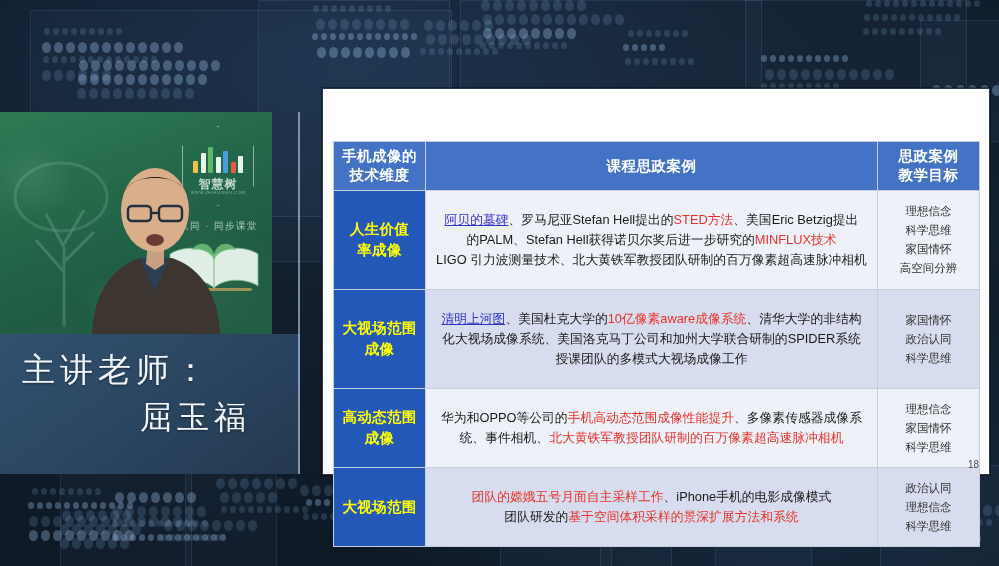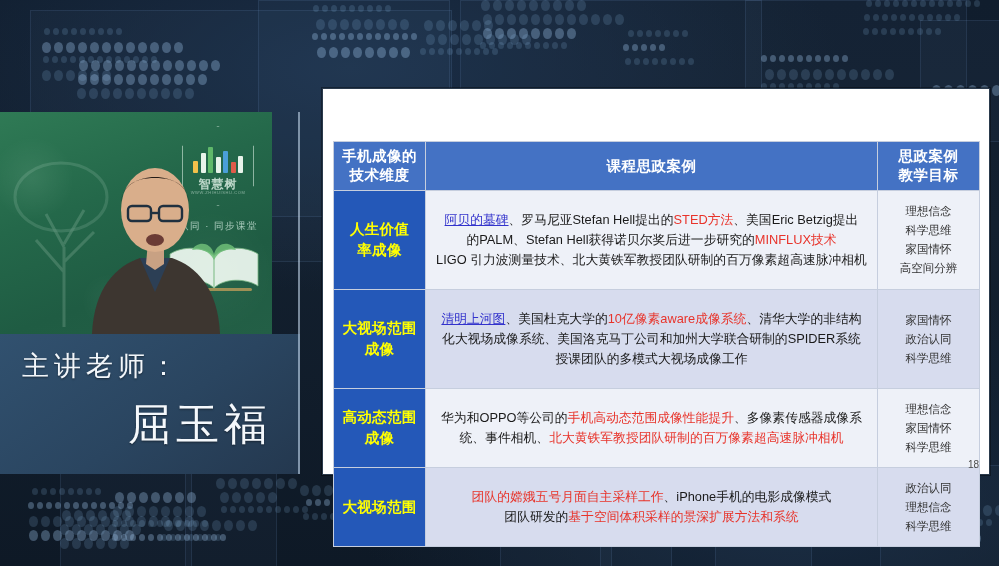--- a/index.html
+++ b/index.html
@@ -44,24 +44,24 @@
   .tagline{position:absolute;right:14px;top:108px;font-size:9.5px;
     color:rgba(225,245,235,.72);letter-spacing:1.5px;}
   .book{position:absolute;right:10px;top:128px;width:96px;height:56px;}
   .person{position:absolute;left:80px;bottom:0;width:150px;height:192px;}
 
   
   .namebox{position:absolute;left:0;top:334px;width:300px;height:140px;
     background:linear-gradient(150deg,#2b4straight 0%,#2c4straight 100%);}
   .namebox{background:linear-gradient(145deg,#2d4straight,#2f4a6a);}
   .namebox{background:linear-gradient(145deg,#31516f 0%,#2a4560 55%,#24384f 100%);}
-  .nm1{position:absolute;left:22px;top:14px;font-size:27px;color:#f2f6fa;
+  .nm1{position:absolute;left:22px;top:14px;font-size:33px;color:#f2f6fa;
     font-family:Liberation Mono, monospace;letter-spacing:5px;
     text-shadow:0 1px 2px rgba(0,0,0,.45);}
-  .nm2{position:absolute;left:128px;top:62px;font-size:43px;color:#f4f8fc;
+  .nm2{position:absolute;left:140px;top:62px;font-size:32px;color:#f4f8fc;
     font-family:"DejaVu Serif","Liberation Serif",serif;letter-spacing:5px;
     text-shadow:0 1px 2px rgba(0,0,0,.45);}
   .vline{position:absolute;left:298px;top:112px;width:2px;height:362px;background:rgba(205,225,245,.55);}
 
   
   .slide{position:absolute;left:322px;top:88px;width:666px;height:385px;
     background:#ffffff;border:1px solid #2a3a4c;box-shadow:0 0 0 1px rgba(0,0,0,.35);}
   .slide-title{position:relative;height:42px;padding:2px 0 0 22px;}
   .slide-title .t{font-size:22px;font-weight:bold;line-height:40px;letter-spacing:.5px;}
   .t .blue{color:#1414c8;}

